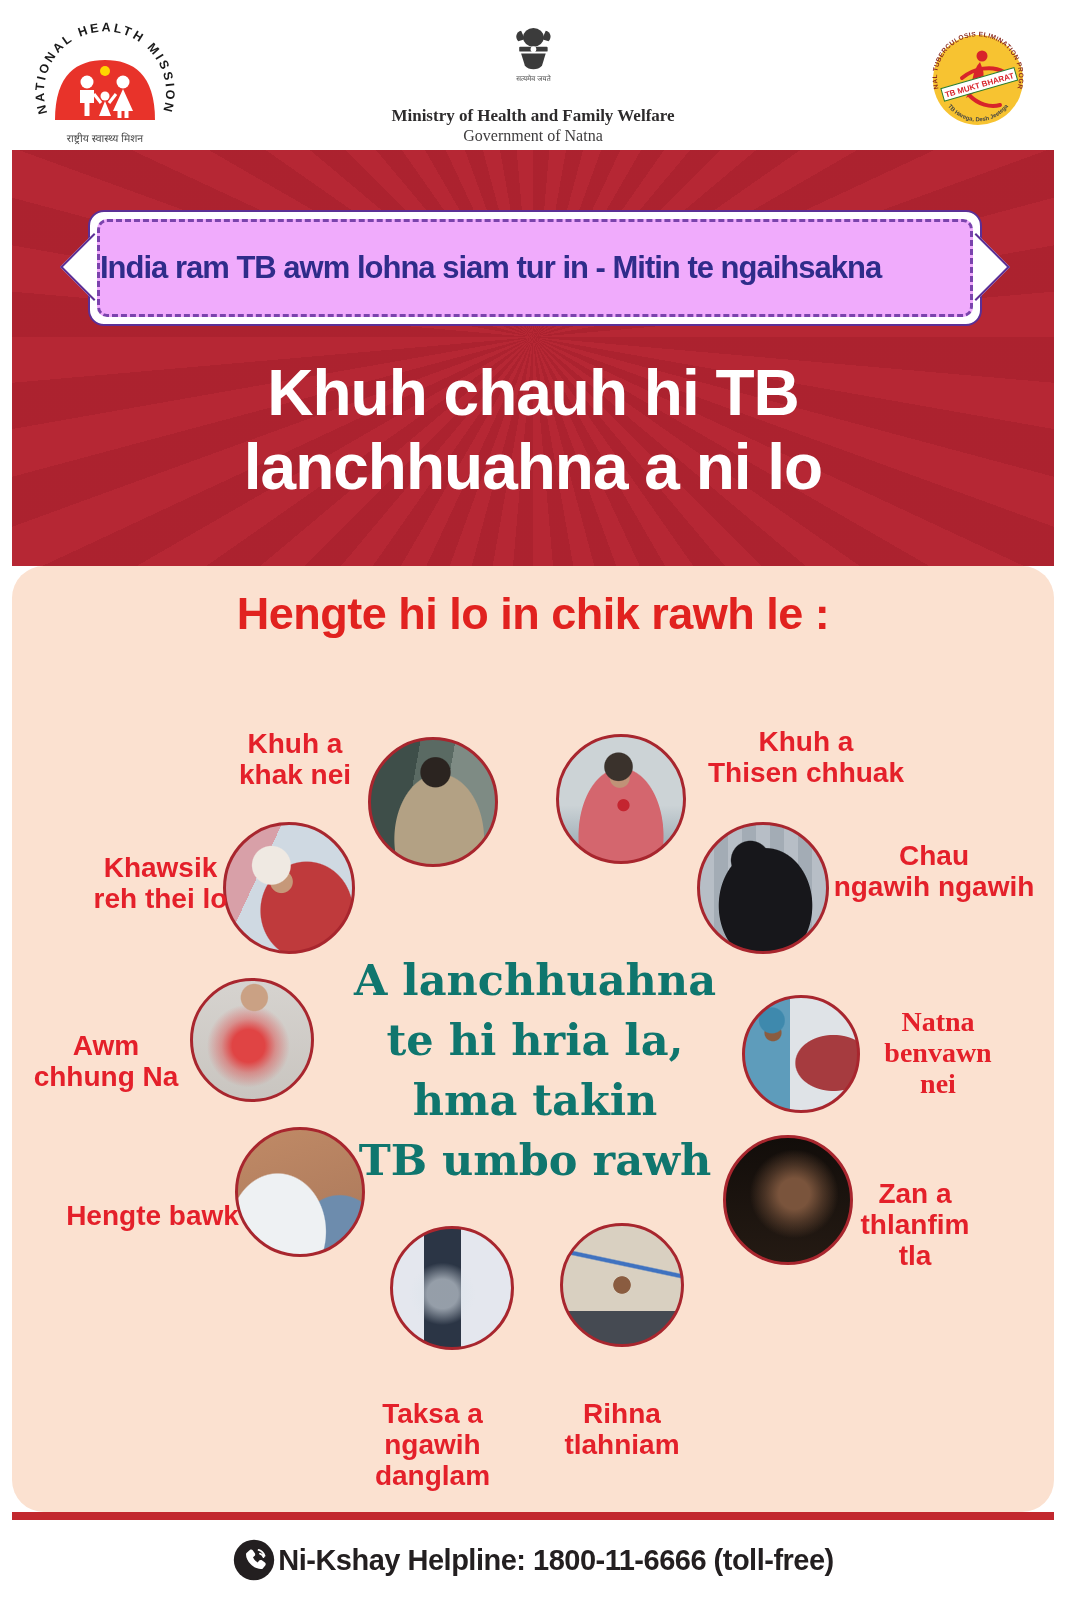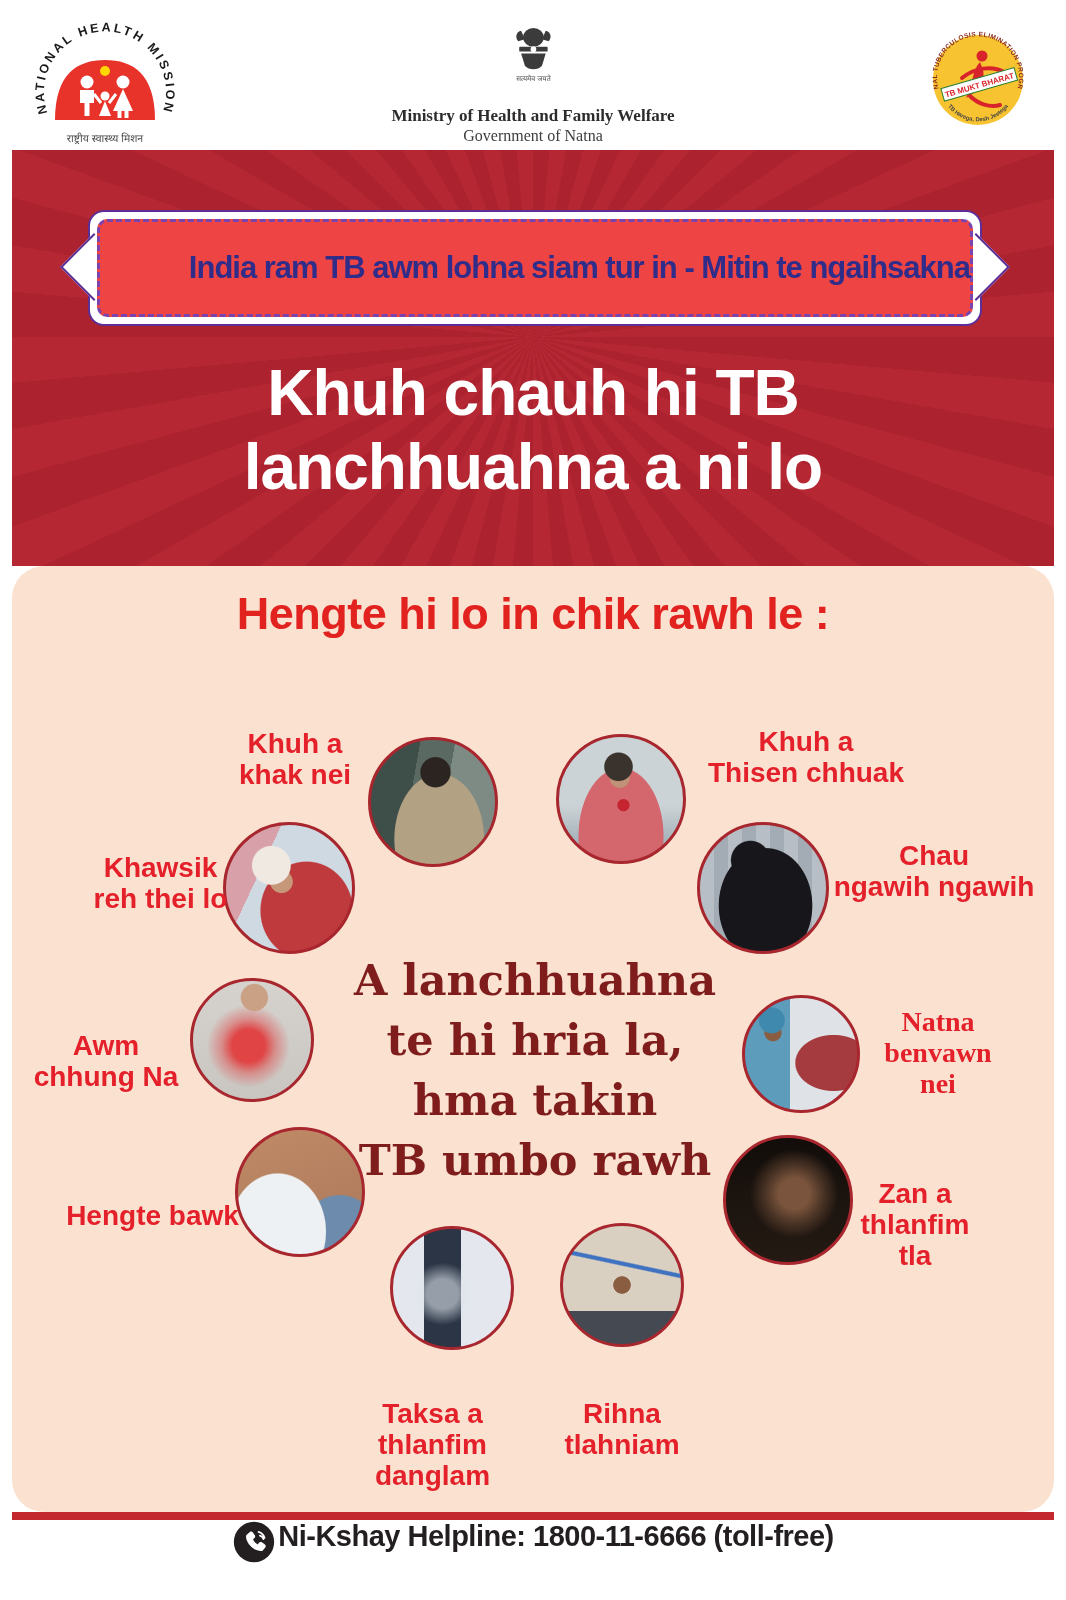--- a/index.html
+++ b/index.html
@@ -15,34 +15,34 @@
   .ntep{position:absolute;right:26px;top:18px;width:124px;height:124px;}
 
   
   .band{position:absolute;left:12px;top:150px;width:1042px;height:416px;background-color:#b52431;
         background-image:repeating-conic-gradient(from 0deg at 50% 45%,rgba(0,0,0,0.05) 0deg 5deg,rgba(255,255,255,0.015) 5deg 10deg);}
   .banner{position:absolute;left:76px;top:60px;width:890px;height:112px;background:#ffffff;
           border:2px solid #5b2f96;border-radius:16px;}
   .banner .pt{position:absolute;width:46px;height:46px;background:#ffffff;top:31px;transform:rotate(45deg);}
   .banner .pt.l{left:-20px;border-left:2px solid #5b2f96;border-bottom:2px solid #5b2f96;}
   .banner .pt.r{right:-20px;border-right:2px solid #5b2f96;border-top:2px solid #5b2f96;}
-  .banner .inner{position:absolute;inset:7px;border:3px dashed #7b43ad;border-radius:10px;background:#ef4444;
-                 display:flex;align-items:center;justify-content:flex-end;z-index:2;}
+  .banner .inner{position:absolute;inset:7px;border:3px dashed #7b43ad;border-radius:10px;background:#f0abfc;
+                 display:flex;align-items:center;justify-content:flex-start;z-index:2;}
   .banner .cap{font-size:31px;font-weight:bold;letter-spacing:-1px;color:#2f2c8a;white-space:nowrap;}
   .main-title{position:absolute;left:0;top:206px;width:100%;text-align:center;color:#ffffff;
               font-weight:bold;font-size:64px;line-height:74px;letter-spacing:-1px;}
 
   
   .peach{position:absolute;left:12px;top:566px;width:1042px;height:946px;background:#fbe1d0;border-radius:32px;}
   .sec-head{position:absolute;left:0;top:22px;width:100%;text-align:center;color:#e1221f;
             font-weight:bold;font-size:45px;letter-spacing:-0.5px;}
   .circ{position:absolute;border-radius:50%;border:3px solid #a8262e;overflow:hidden;box-sizing:border-box;}
   .lbl{position:absolute;color:#e4202a;font-weight:bold;font-size:28px;line-height:31px;
        text-align:center;white-space:pre-line;}
-  .center-msg{position:absolute;left:328px;top:384px;width:390px;text-align:center;color:#7f1d1d;
+  .center-msg{position:absolute;left:328px;top:384px;width:390px;text-align:center;color:#0f766e;
               font-family:"DejaVu Serif",serif;font-weight:bold;font-size:43px;line-height:60px;white-space:pre-line;}
 
   
   .c1{left:356px;top:171px;width:130px;height:130px;}
   .c2{left:544px;top:168px;width:130px;height:130px;}
   .c3{left:211px;top:256px;width:132px;height:132px;}
   .c4{left:685px;top:256px;width:132px;height:132px;}
   .c5{left:178px;top:412px;width:124px;height:124px;}
   .c6{left:730px;top:429px;width:118px;height:118px;}
   .c7{left:223px;top:561px;width:130px;height:130px;}
@@ -102,21 +102,21 @@
      radial-gradient(ellipse at 42% 55%,rgba(220,228,235,.6) 0 16%,transparent 34%),
      linear-gradient(90deg,#e4e7ee 0 26%,#2b3545 26% 58%,#e4e7ee 58% 100%);}
   .p-weight-loss{background-image:
      linear-gradient(12deg,transparent 63%,#3f72c0 64% 66%,transparent 67%),
      radial-gradient(circle at 50% 50%,#8a5c40 0 10%,transparent 11%),
      linear-gradient(#d9d0c1 0 72%,#454a52 72% 100%);}
 
   
   .divider{position:absolute;left:12px;top:1512px;width:1042px;height:8px;background:#c2282e;}
   .footer{position:absolute;left:0;top:1520px;width:100%;height:80px;
-          display:flex;align-items:flex-start;justify-content:center;gap:2px;background:#ffffff;}
+          display:flex;align-items:center;justify-content:center;gap:2px;background:#ffffff;}
   .footer .txt{font-size:29px;font-weight:bold;color:#231f20;letter-spacing:-0.5px;}
 </style>
 </head>
 <body>
 
 <div class="poster">
 
   <div class="hdr">
 
     <svg class="nhm" viewBox="0 0 150 128">
@@ -221,21 +221,21 @@
     <div class="lbl t4">Chau
 ngawih ngawih</div>
     <div class="lbl t6">Natna
 benvawn
 nei</div>
     <div class="lbl t7">Hengte bawk</div>
     <div class="lbl t8">Zan a
 thlanfim
 tla</div>
     <div class="lbl t9">Taksa a
-thlanfim
+ngawih
 danglam</div>
     <div class="lbl t10">Rihna
 tlahniam</div>
 
     <div class="center-msg">A lanchhuahna
 te hi hria la,
 hma takin
 TB umbo rawh</div>
   </div>
 

